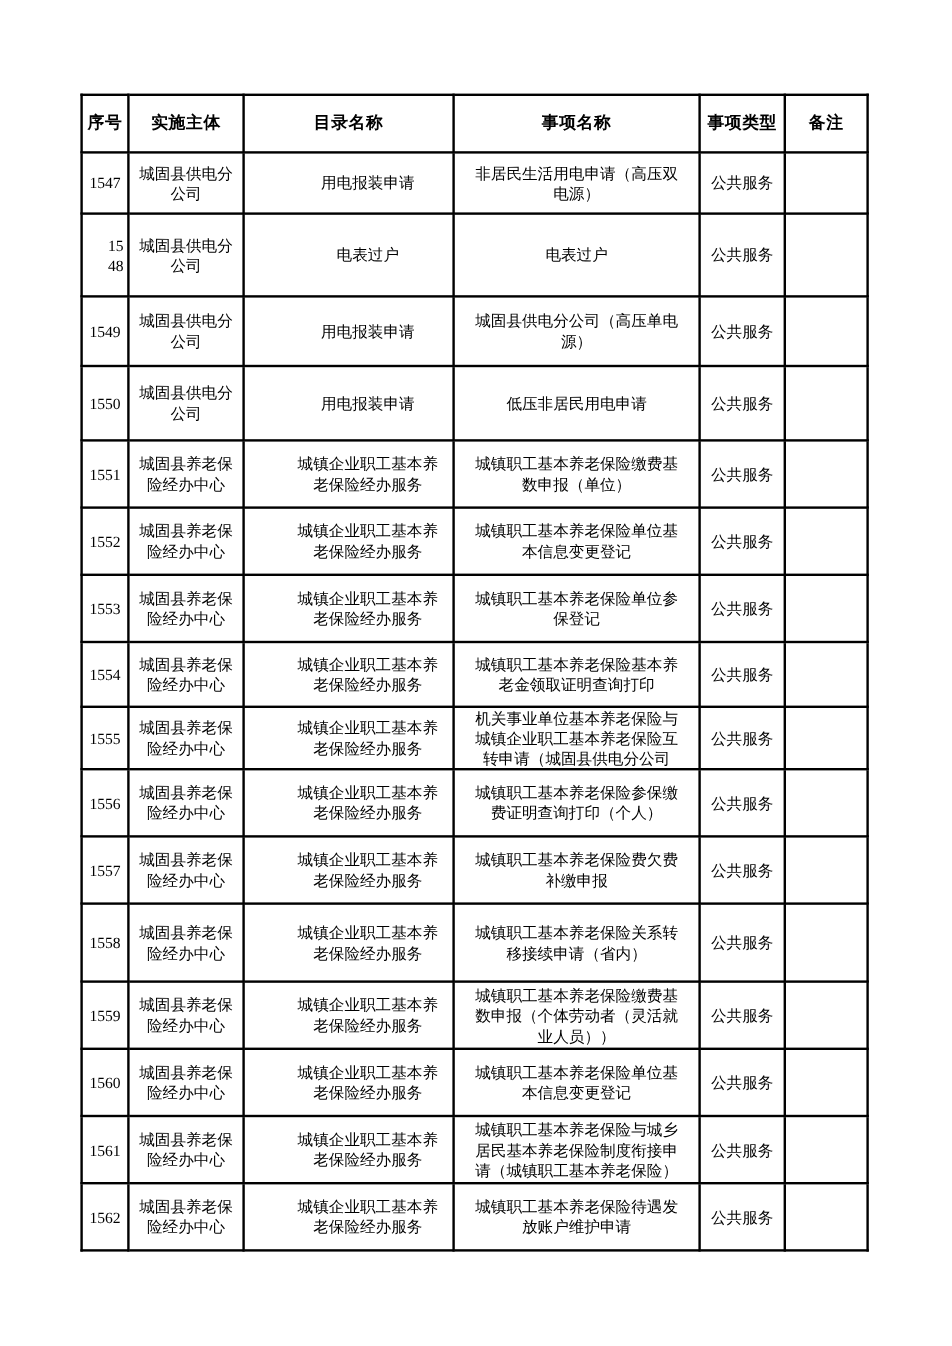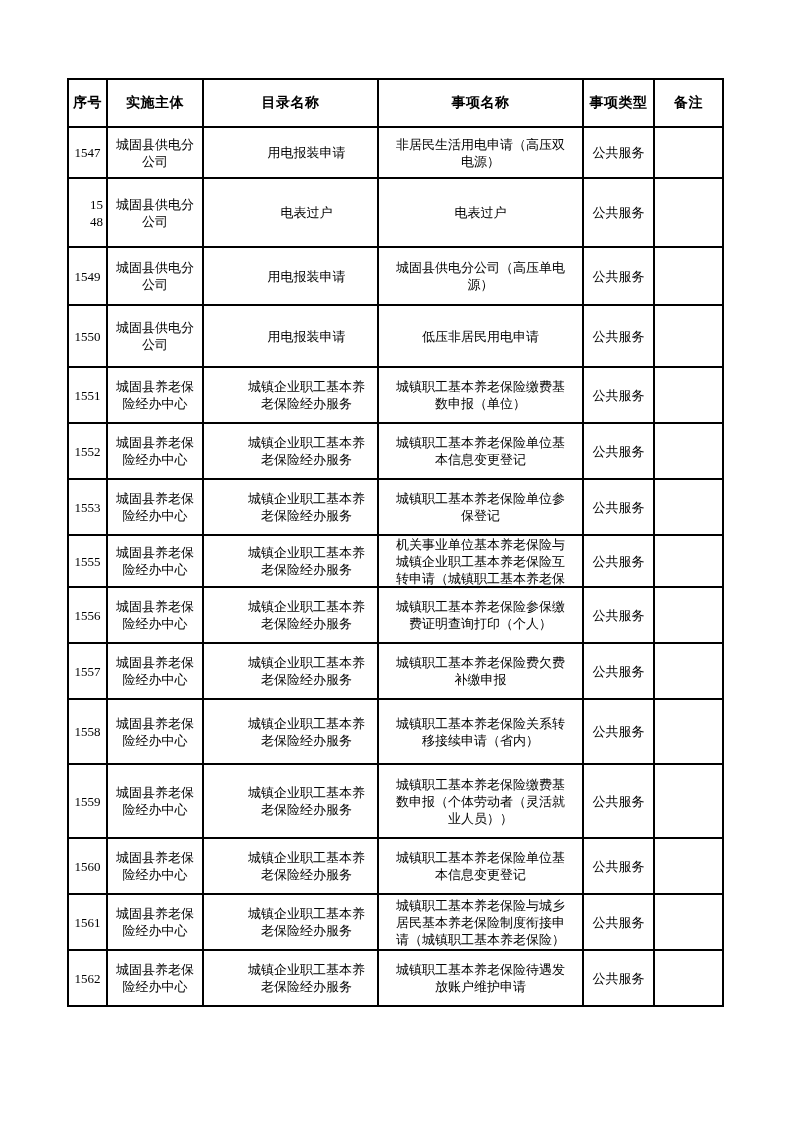--- a/index.html
+++ b/index.html
@@ -223,30 +223,50 @@
           </td>
           <td>
             <div class="cell col-type" style="height: 54px;">公共服务</div>
           </td>
           <td>
             <div class="cell col-note" style="height: 54px;"></div>
           </td>
         </tr>
         <tr>
           <td>
+            <div class="cell col-no" style="height: 52px;">1554</div>
+          </td>
+          <td>
+            <div class="cell col-entity" style="height: 52px;">城固县养老保险经办中心</div>
+          </td>
+          <td>
+            <div class="cell col-catalog" style="height: 52px;">城镇企业职工基本养老保险经办服务</div>
+          </td>
+          <td>
+            <div class="cell col-item" style="height: 52px;">城镇职工基本养老保险基本养老金领取证明查询打印</div>
+          </td>
+          <td>
+            <div class="cell col-type" style="height: 52px;">公共服务</div>
+          </td>
+          <td>
+            <div class="cell col-note" style="height: 52px;"></div>
+          </td>
+        </tr>
+        <tr>
+          <td>
             <div class="cell col-no" style="height: 50px; text-align: center;">1555</div>
           </td>
           <td>
             <div class="cell col-entity" style="height: 50px;">城固县养老保险经办中心</div>
           </td>
           <td>
             <div class="cell col-catalog" style="height: 50px;">城镇企业职工基本养老保险经办服务</div>
           </td>
           <td>
-            <div class="cell col-item" style="height: 50px;">机关事业单位基本养老保险与城镇企业职工基本养老保险互转申请（城镇职工基本养老保</div>
+            <div class="cell col-item" style="height: 50px;">机关事业单位基本养老保险与城镇企业职工基本养老保险互转申请（城固县供电分公司</div>
           </td>
           <td>
             <div class="cell col-type" style="height: 50px;">公共服务</div>
           </td>
           <td>
             <div class="cell col-note" style="height: 50px;"></div>
           </td>
         </tr>
         <tr>
           <td>
@@ -303,21 +323,21 @@
           </td>
           <td>
             <div class="cell col-type" style="height: 54px;">公共服务</div>
           </td>
           <td>
             <div class="cell col-note" style="height: 54px;"></div>
           </td>
         </tr>
         <tr>
           <td>
-            <div class="cell col-no" style="height: 72px; font-family: Liberation Serif, serif;">1559</div>
+            <div class="cell col-no" style="height: 54px; font-family: Liberation Serif, serif;">1559</div>
           </td>
           <td>
             <div class="cell col-entity" style="height: 54px;">城固县养老保险经办中心</div>
           </td>
           <td>
             <div class="cell col-catalog" style="height: 54px;">城镇企业职工基本养老保险经办服务</div>
           </td>
           <td>
             <div class="cell col-item" style="height: 54px;">城镇职工基本养老保险缴费基数申报（个体劳动者（灵活就业人员））</div>
           </td>

